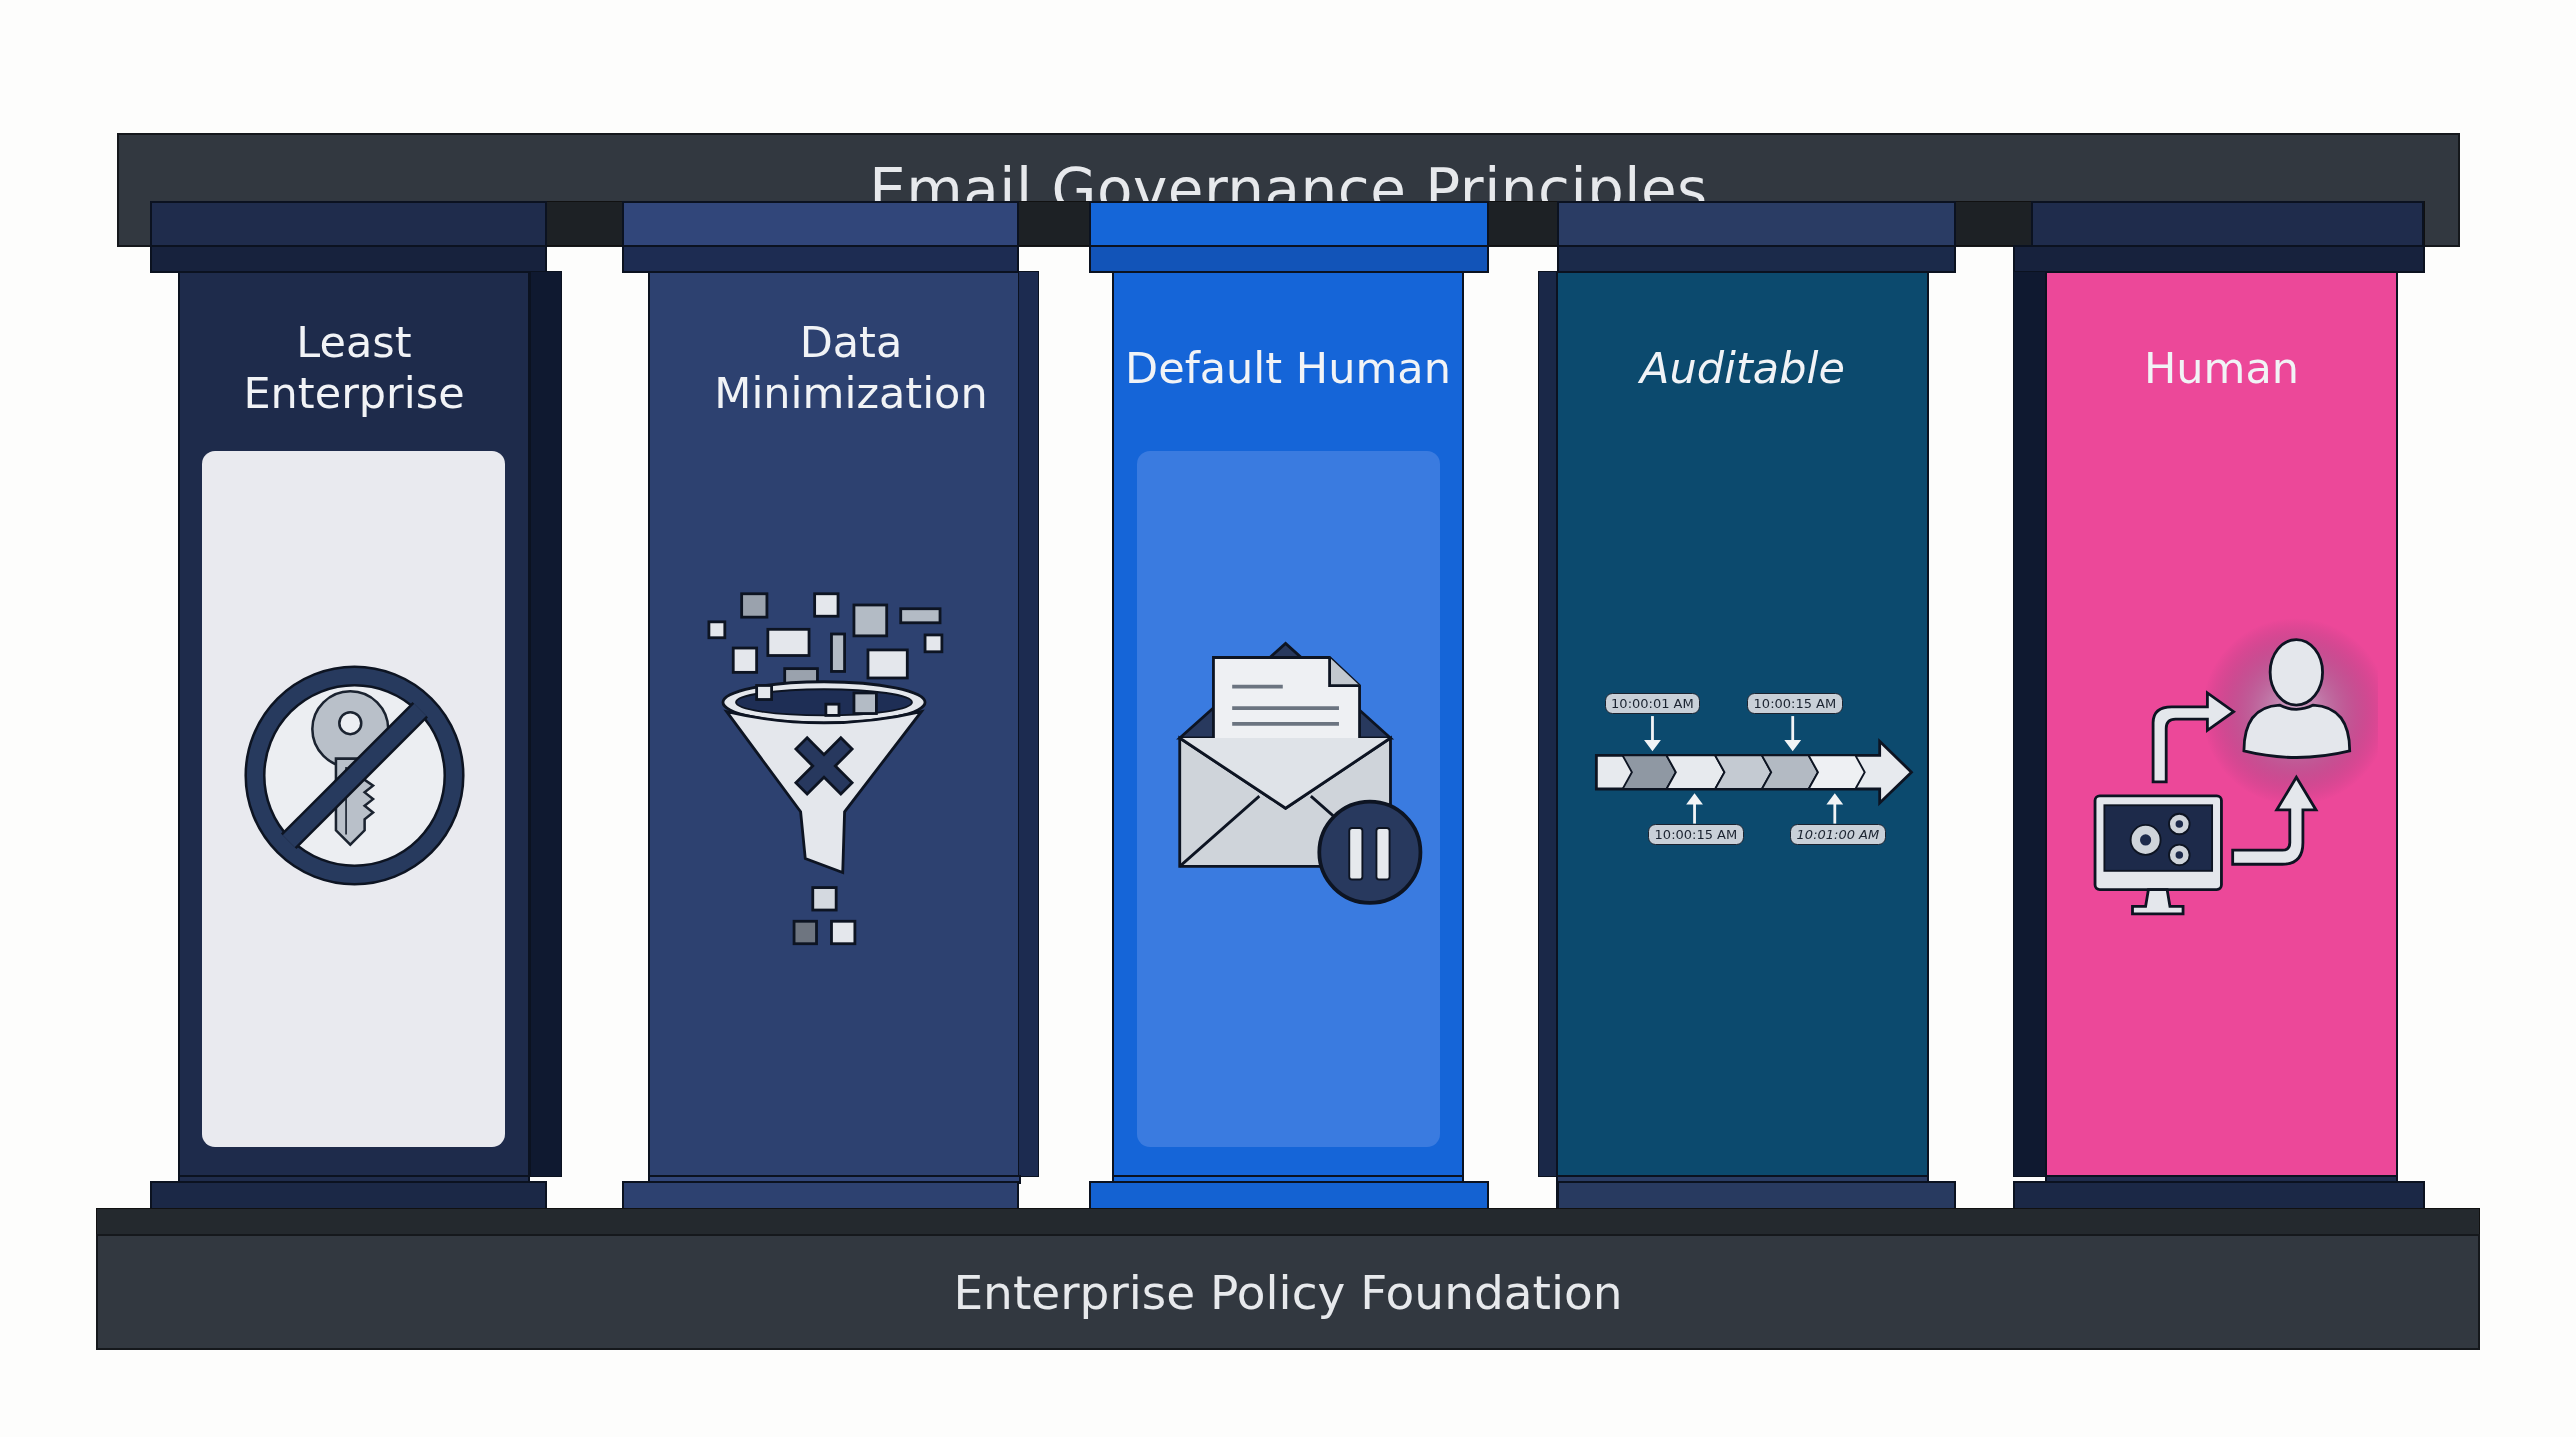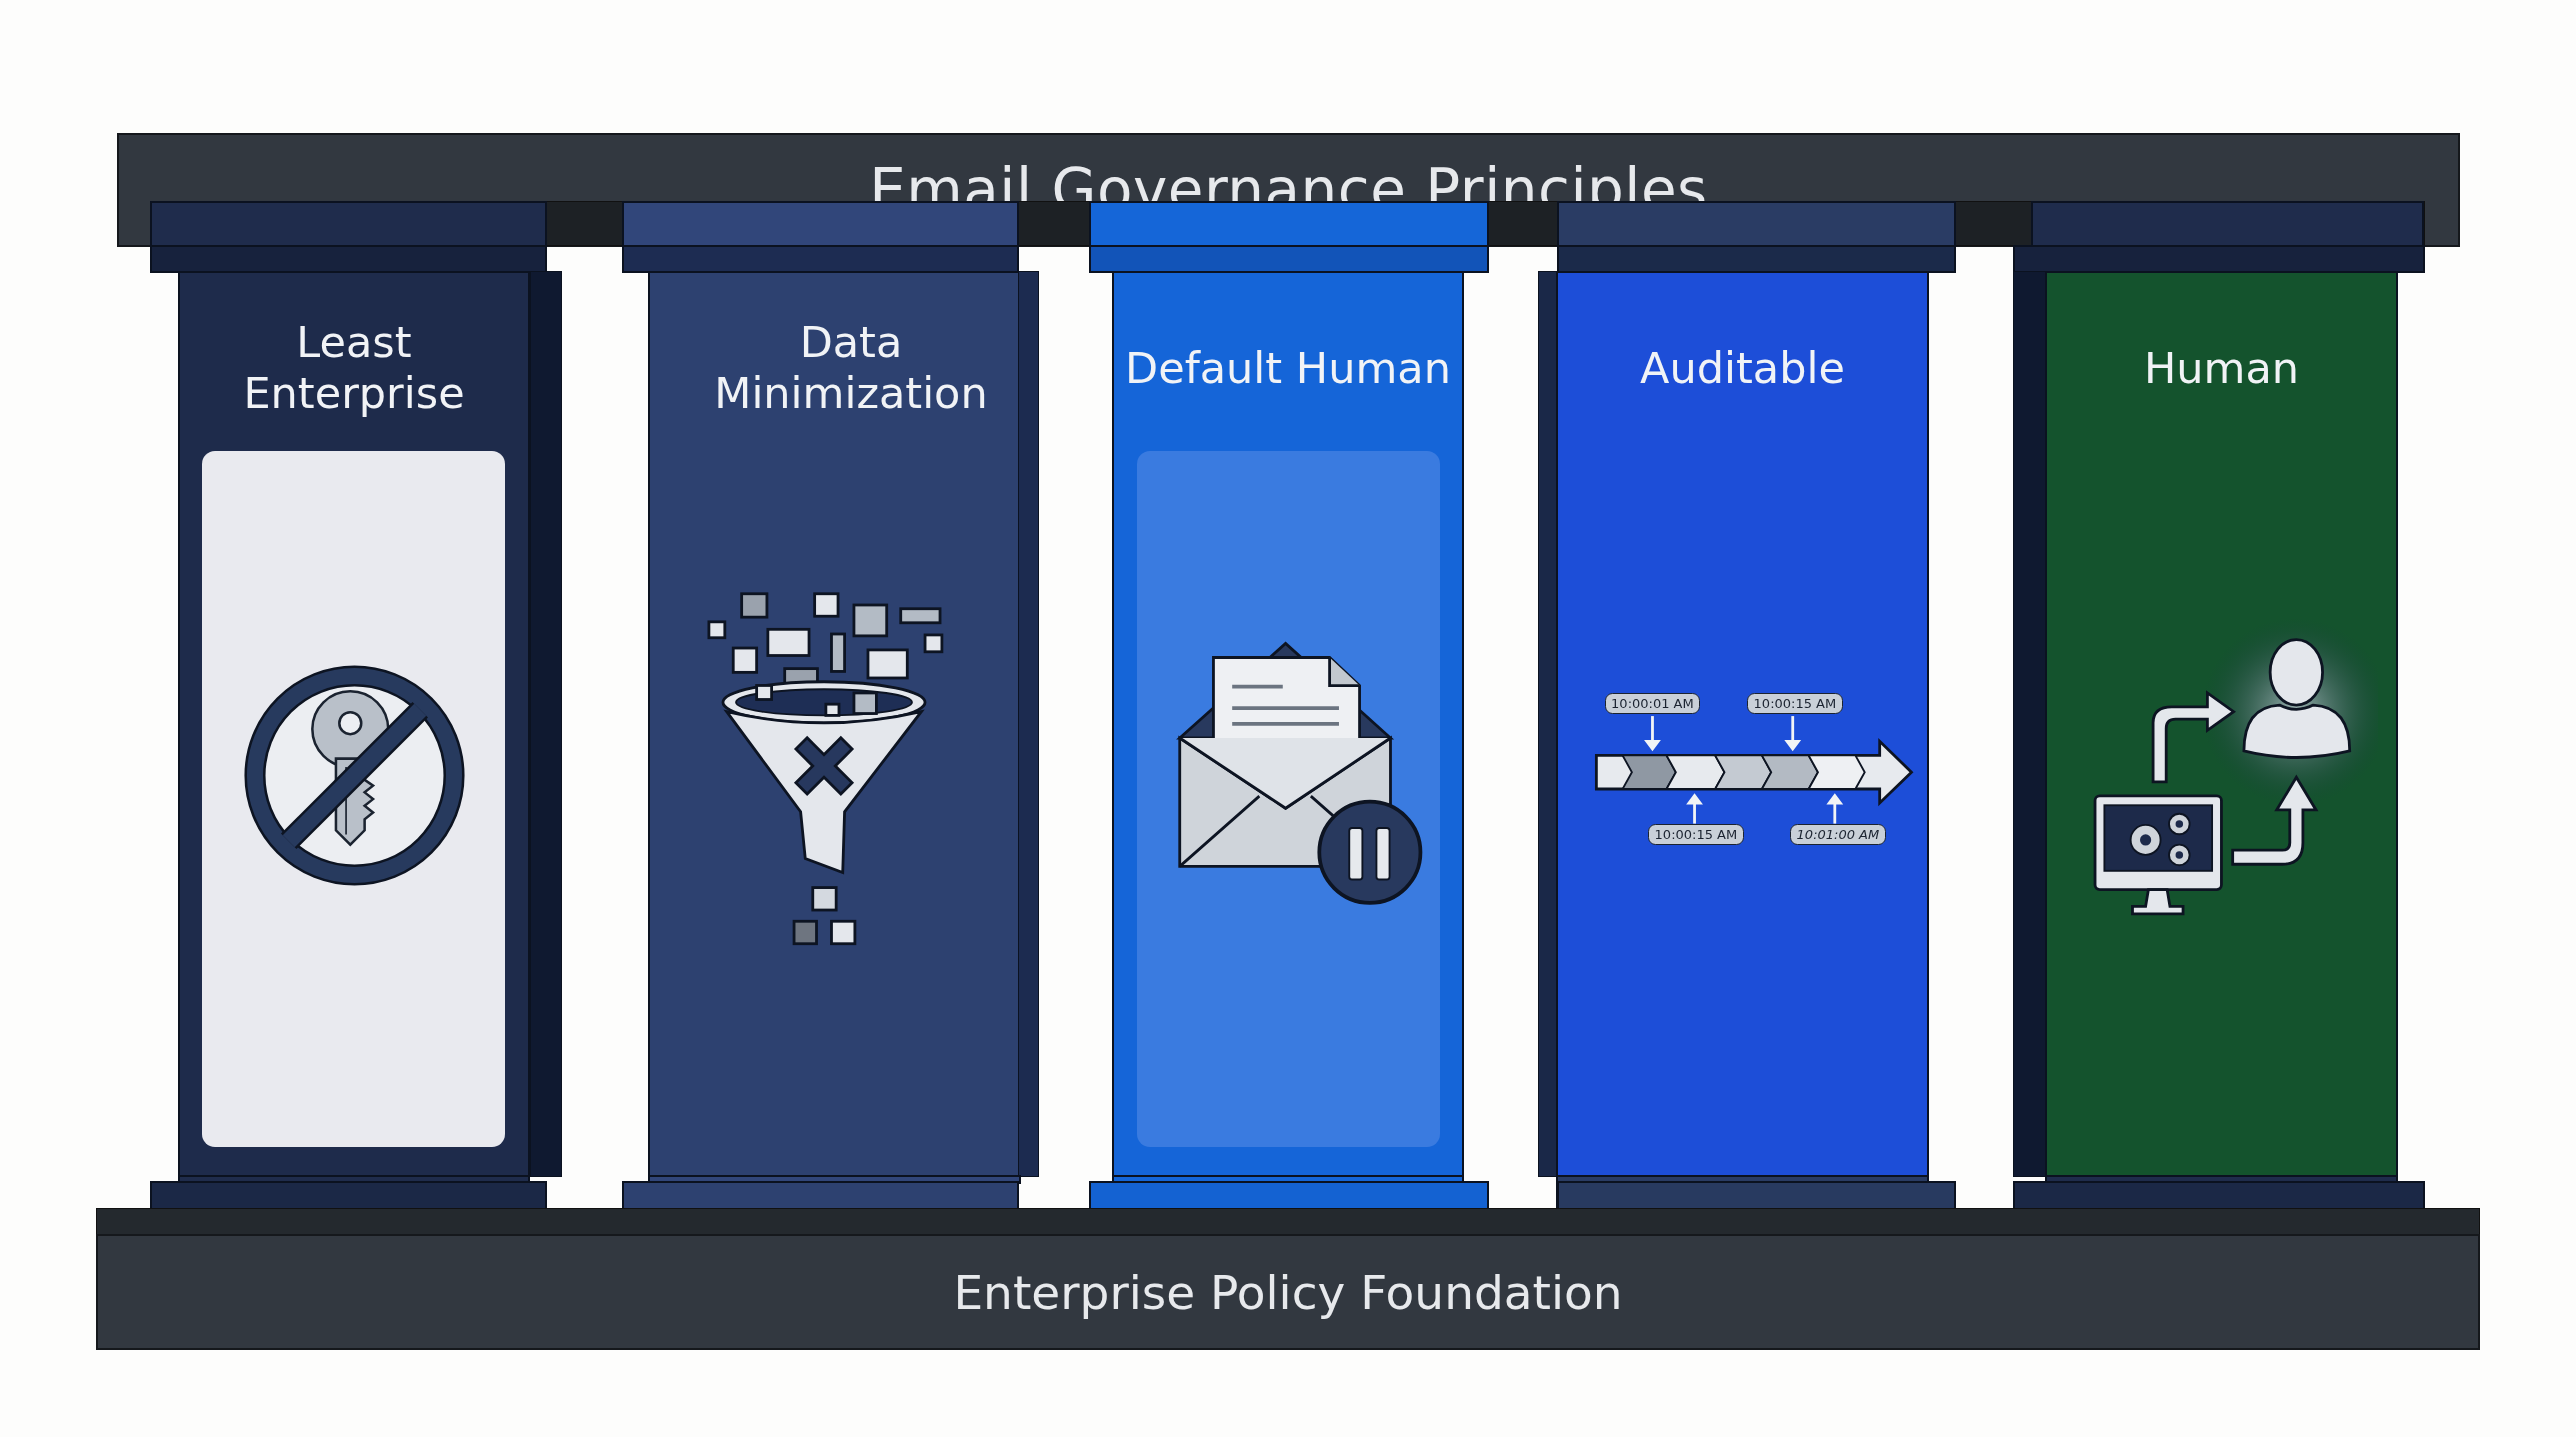--- a/index.html
+++ b/index.html
@@ -140,21 +140,21 @@
     </svg>
   </div>
   <div class="abs cap" style="left:1112px;top:1175px;width:352px;height:9.4px;background:#1566d8;"></div>
   <div class="abs cap" style="left:1089px;top:1181px;width:400px;height:54px;background:#1462d2;"></div>
 </div>
 
 <div>
   <div class="abs cap" style="left:1557px;top:201px;width:399px;height:47px;background:#2a3c64;"></div>
   <div class="abs cap" style="left:1557px;top:245px;width:399px;height:28px;background:#1b2a4a;"></div>
   <div class="abs" style="left:1538px;top:271px;width:20.6px;height:906px;background:#1a2848;border:1.9px solid #0b1220;"></div>
-  <div class="abs shaft" style="left:1556px;top:271px;width:373px;height:1068px;background:#1d4ed8;">
+  <div class="abs shaft" style="left:1556px;top:271px;width:373px;height:1068px;background:#0c4a6e;font-style:italic;">
     <div class="title">
       <span>Auditable</span>
     </div>
   </div>
   <div class="abs" style="left:1582px;top:674px;width:356px;height:187px;text-align:right;">
     <svg class="abs" style="left:0;top:0" width="356" height="187" viewBox="0 0 380 200">
       <path d="M15 87 L318 87 L318 72 L352 105 L318 138 L318 123 L15 123 Z" fill="#e7eaee" stroke="#0d1422" stroke-width="3"></path>
       <path d="M43 87 L90 87 L100 105 L90 123 L43 123 L53 105 Z" fill="#8f98a3" stroke="#0d1422" stroke-width="2"></path>
       <path d="M90 87 L142 87 L152 105 L142 123 L90 123 L100 105 Z" fill="#e7eaee" stroke="#0d1422" stroke-width="2"></path>
       <path d="M142 87 L192 87 L202 105 L192 123 L142 123 L152 105 Z" fill="#c4cad2" stroke="#0d1422" stroke-width="2"></path>
@@ -177,21 +177,21 @@
     <div class="ts" style="left:208px;top:150px;font-style:italic;">10:01:00 AM</div>
   </div>
   <div class="abs cap" style="left:1556px;top:1175px;width:373px;height:9.4px;background:#2a3c64;"></div>
   <div class="abs cap" style="left:1557px;top:1181px;width:399px;height:54px;background:#283a60;"></div>
 </div>
 
 <div>
   <div class="abs cap" style="left:2031px;top:201px;width:393px;height:47px;background:#1f2c4c;"></div>
   <div class="abs cap" style="left:2013px;top:245px;width:412px;height:28px;background:#17223d;"></div>
   <div class="abs" style="left:2013px;top:271px;width:34px;height:906px;background:#0f1930;border:1.9px solid #0b1220;"></div>
-  <div class="abs shaft" style="left:2045px;top:271px;width:353px;height:906px;background:#14532d;">
+  <div class="abs shaft" style="left:2045px;top:271px;width:353px;height:906px;background:#ec4899;">
     <div class="title">
       <div><span>Human</span><br></div>
     </div>
   </div>
   <div class="iconbox abs" style="left:2078px;top:618px;width:300px;height:309px;">
     <svg width="300" height="309" viewBox="0 0 320 330">
       <defs>
         <radialGradient id="glow" cx="50%" cy="50%" r="50%">
           <stop offset="0%" stop-color="#cfd6e2" stop-opacity="0.75"></stop>
           <stop offset="100%" stop-color="#1d2a4a" stop-opacity="0"></stop>

